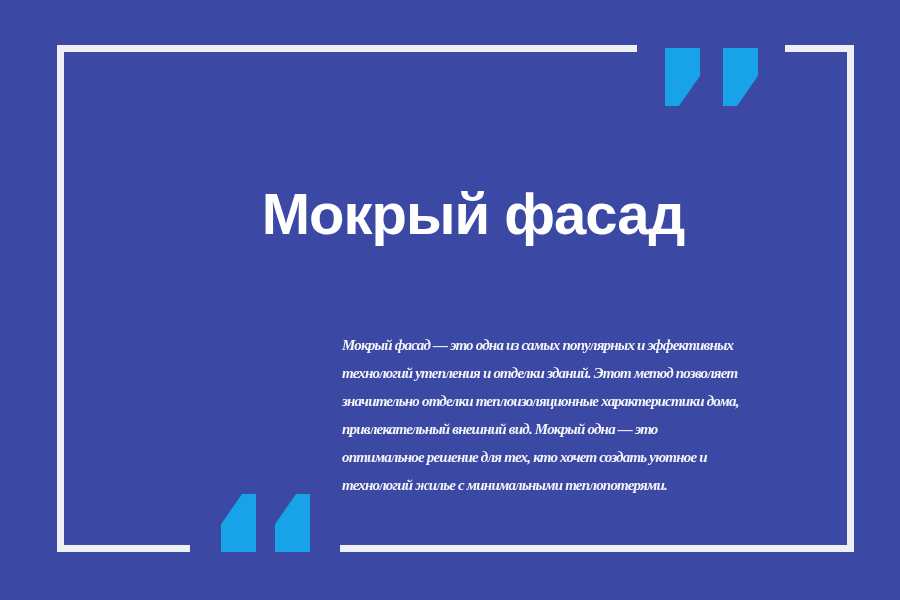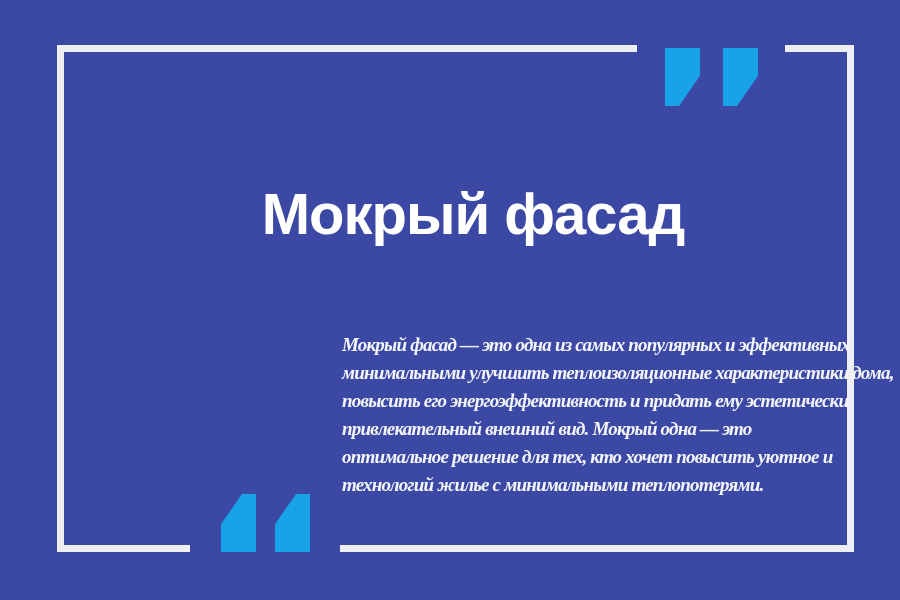--- a/index.html
+++ b/index.html
@@ -59,21 +59,21 @@
 
   .body-text {
     position: absolute;
     left: 342px;
     top: 331px;
     width: 500px;
     color: var(--body-text, #F4F5F9);
     font-family: "Liberation Serif", serif;
     font-style: italic;
     font-weight: 700;
-    font-size: 19px;
+    font-size: 15px;
     line-height: 28px;
     letter-spacing: -0.8px;
   }
   .body-line {
     white-space: nowrap;
   }
 </style>
 </head>
 <body>
 
@@ -89,20 +89,20 @@
   <div class="qmark q-top-1"></div>
   <div class="qmark q-top-2"></div>
 
   <div class="qmark q-bot-1"></div>
   <div class="qmark q-bot-2"></div>
 
   <h1 class="title">Мокрый фасад</h1>
 
   <div class="body-text">
     <div class="body-line">Мокрый фасад — это одна из самых популярных и эффективных</div>
-    <div class="body-line">минимальными улучшить теплоизоляционные характеристики дома,</div>
-    <div class="body-line">повысить его энергоэффективность и придать ему эстетически</div>
+    <div class="body-line">технологий утепления и отделки зданий. Этот метод позволяет</div>
+    <div class="body-line">значительно отделки теплоизоляционные характеристики дома,</div>
     <div class="body-line">привлекательный внешний вид. Мокрый одна — это</div>
-    <div class="body-line">оптимальное решение для тех, кто хочет повысить уютное и</div>
+    <div class="body-line">оптимальное решение для тех, кто хочет создать уютное и</div>
     <div class="body-line">технологий жилье с минимальными теплопотерями.</div>
   </div>
 
 </div>
 
 </body></html>

